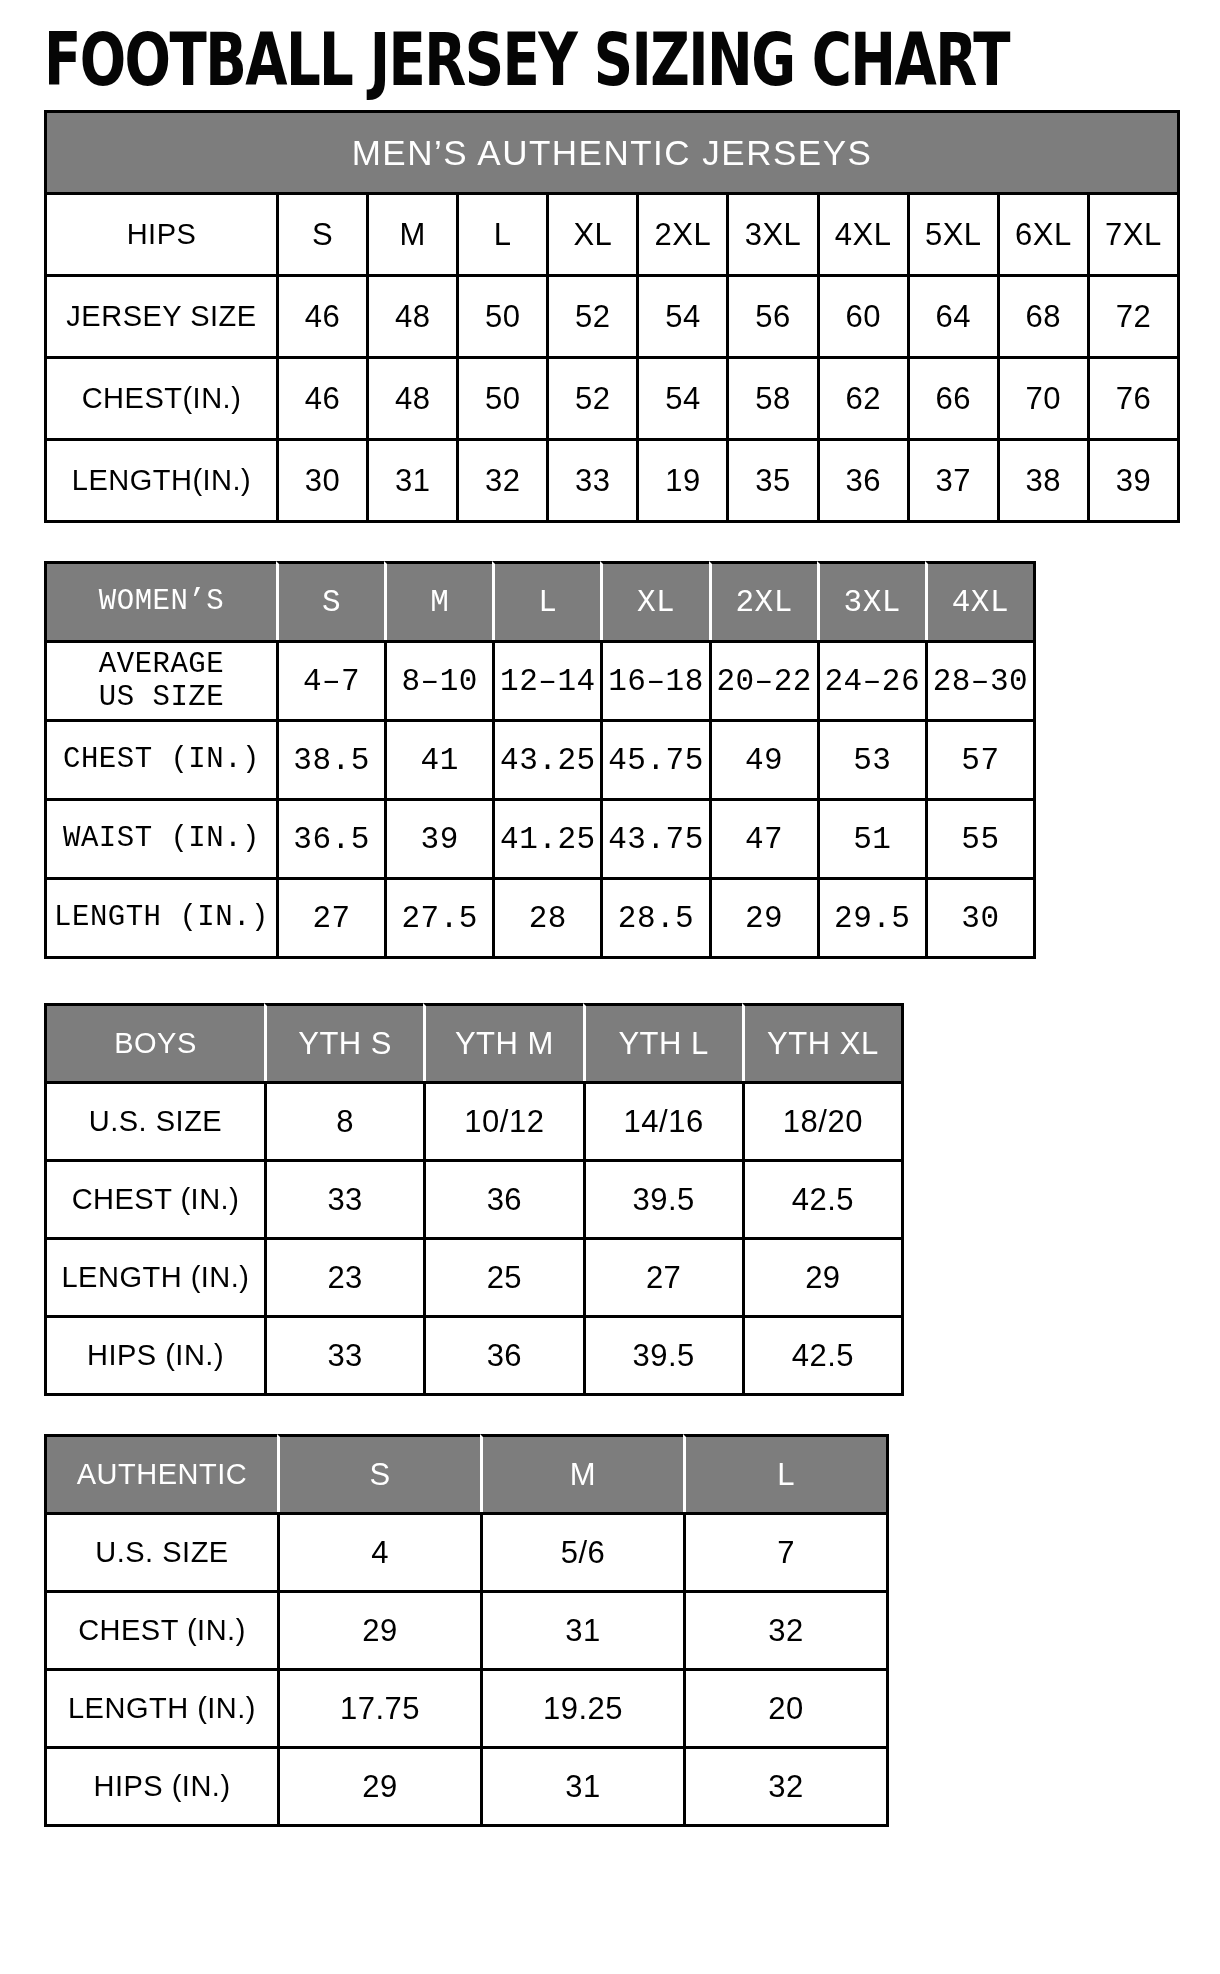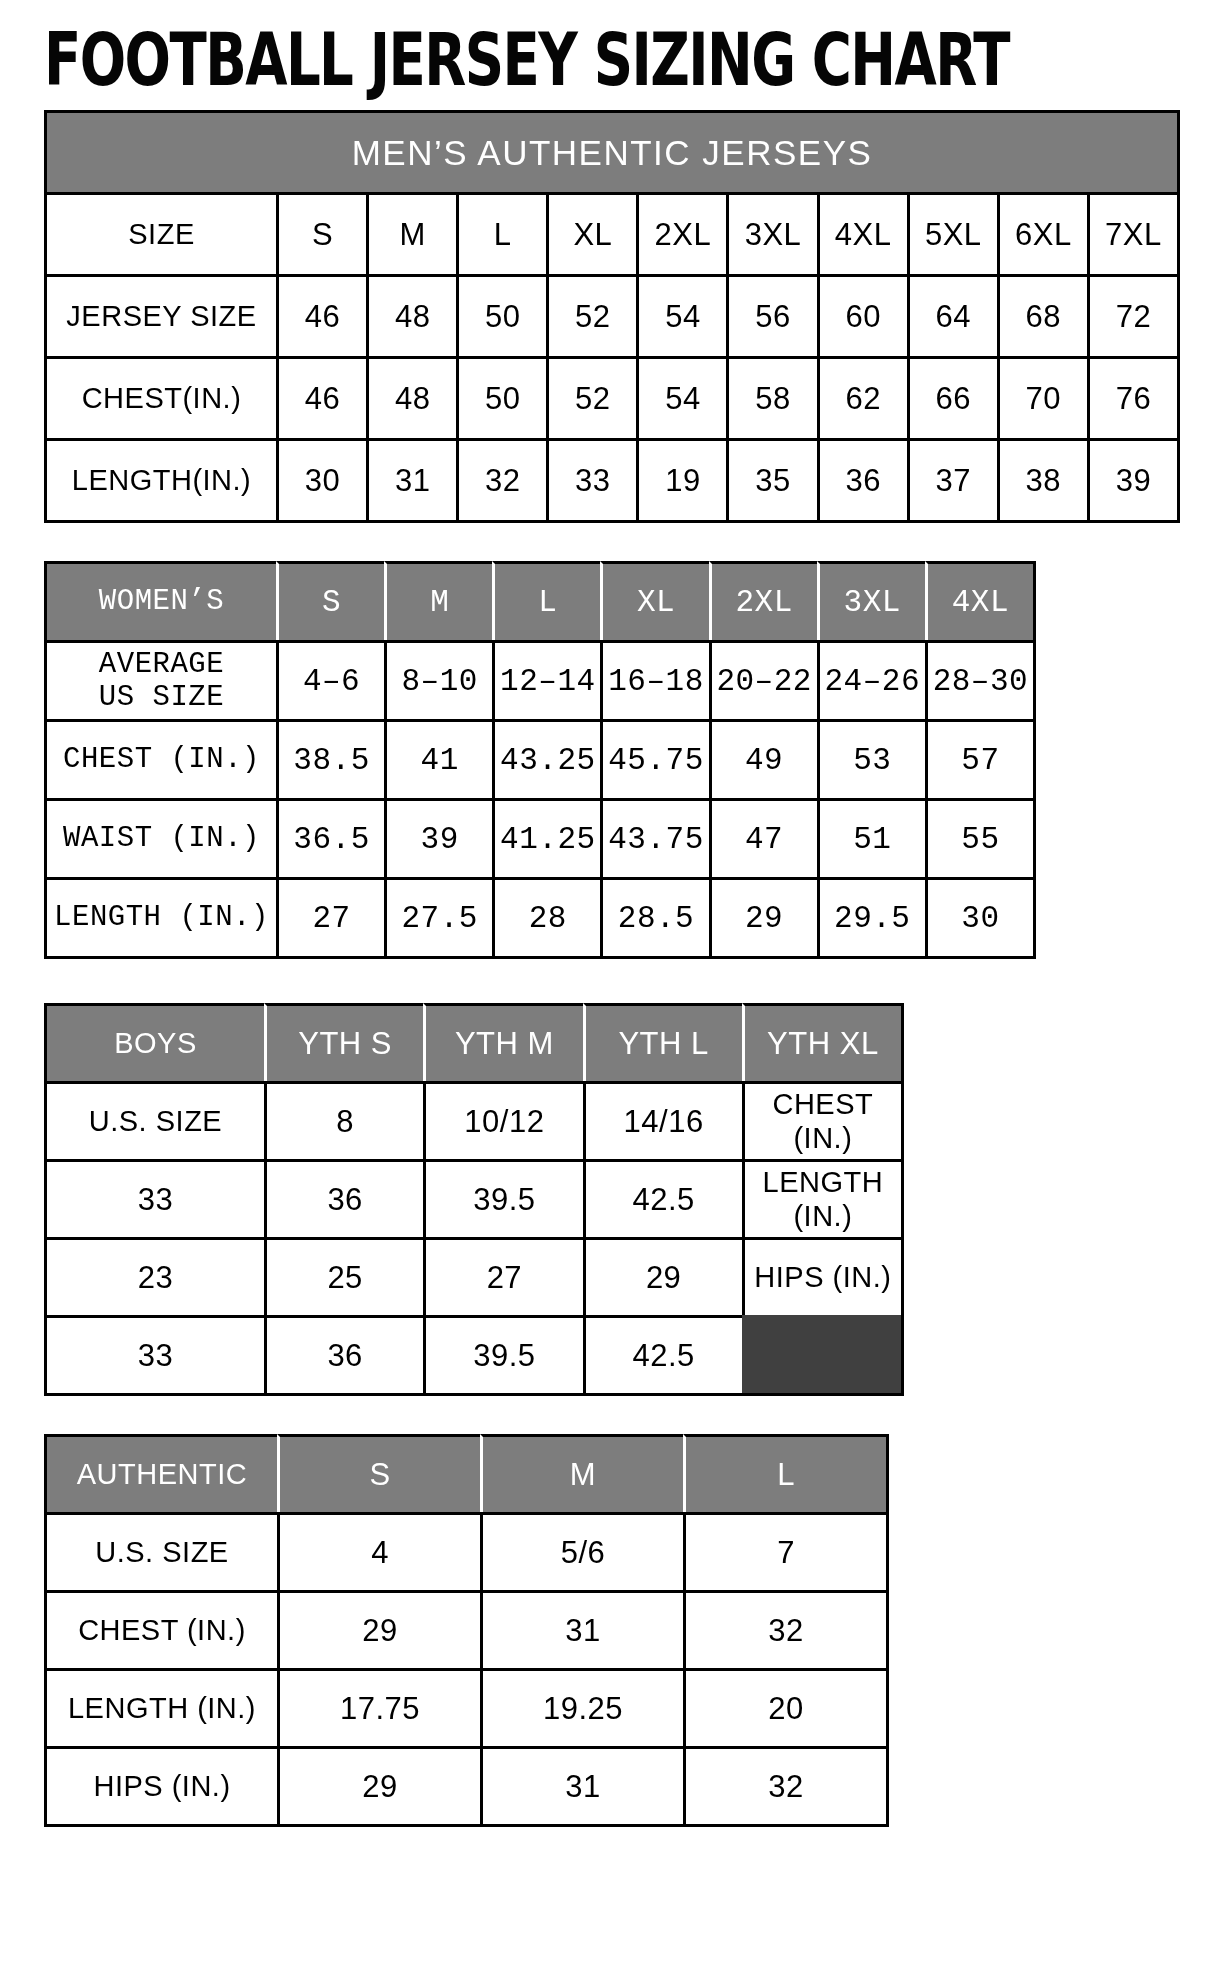--- a/index.html
+++ b/index.html
@@ -117,21 +117,21 @@
 <body>
 
 <div class="page">
 
   <h1 class="page-title"><span class="title-inner">FOOTBALL JERSEY SIZING CHART</span></h1>
 
 
   <div id="tables">
       <div class="sizing-table table-mens">
         <div class="cell banner gray">MEN’S AUTHENTIC JERSEYS</div>
-        <div class="cell label-cell header-label">SIZE</div>
+        <div class="cell label-cell header-label">HIPS</div>
         <div class="cell head-cell">S</div>
         <div class="cell head-cell">M</div>
         <div class="cell head-cell">L</div>
         <div class="cell head-cell">XL</div>
         <div class="cell head-cell">2XL</div>
         <div class="cell head-cell">3XL</div>
         <div class="cell head-cell">4XL</div>
         <div class="cell head-cell">5XL</div>
         <div class="cell head-cell">6XL</div>
         <div class="cell head-cell">7XL</div>
@@ -173,21 +173,21 @@
         <div class="cell label-cell header-label gray">WOMEN’S</div>
         <div class="cell head-cell gray sep">S</div>
         <div class="cell head-cell gray sep">M</div>
         <div class="cell head-cell gray sep">L</div>
         <div class="cell head-cell gray sep">XL</div>
         <div class="cell head-cell gray sep">2XL</div>
         <div class="cell head-cell gray sep">3XL</div>
         <div class="cell head-cell gray sep">4XL</div>
         <div class="cell label-cell">AVERAGE
 US SIZE</div>
-        <div class="cell value-cell">4–6</div>
+        <div class="cell value-cell">4–7</div>
         <div class="cell value-cell">8–10</div>
         <div class="cell value-cell">12–14</div>
         <div class="cell value-cell">16–18</div>
         <div class="cell value-cell">20–22</div>
         <div class="cell value-cell">24–26</div>
         <div class="cell value-cell">28–30</div>
         <div class="cell label-cell">CHEST (IN.)</div>
         <div class="cell value-cell">38.5</div>
         <div class="cell value-cell">41</div>
         <div class="cell value-cell">43.25</div>
@@ -215,20 +215,21 @@
       <div class="sizing-table table-boys">
         <div class="cell label-cell header-label gray">BOYS</div>
         <div class="cell head-cell gray sep">YTH S</div>
         <div class="cell head-cell gray sep">YTH M</div>
         <div class="cell head-cell gray sep">YTH L</div>
         <div class="cell head-cell gray sep">YTH XL</div>
         <div class="cell label-cell">U.S. SIZE</div>
         <div class="cell value-cell">8</div>
         <div class="cell value-cell">10/12</div>
         <div class="cell value-cell">14/16</div>
+        <div class="cell value-cell">18/20</div>
         <div class="cell label-cell">CHEST (IN.)</div>
         <div class="cell value-cell">33</div>
         <div class="cell value-cell">36</div>
         <div class="cell value-cell">39.5</div>
         <div class="cell value-cell">42.5</div>
         <div class="cell label-cell">LENGTH (IN.)</div>
         <div class="cell value-cell">23</div>
         <div class="cell value-cell">25</div>
         <div class="cell value-cell">27</div>
         <div class="cell value-cell">29</div>

